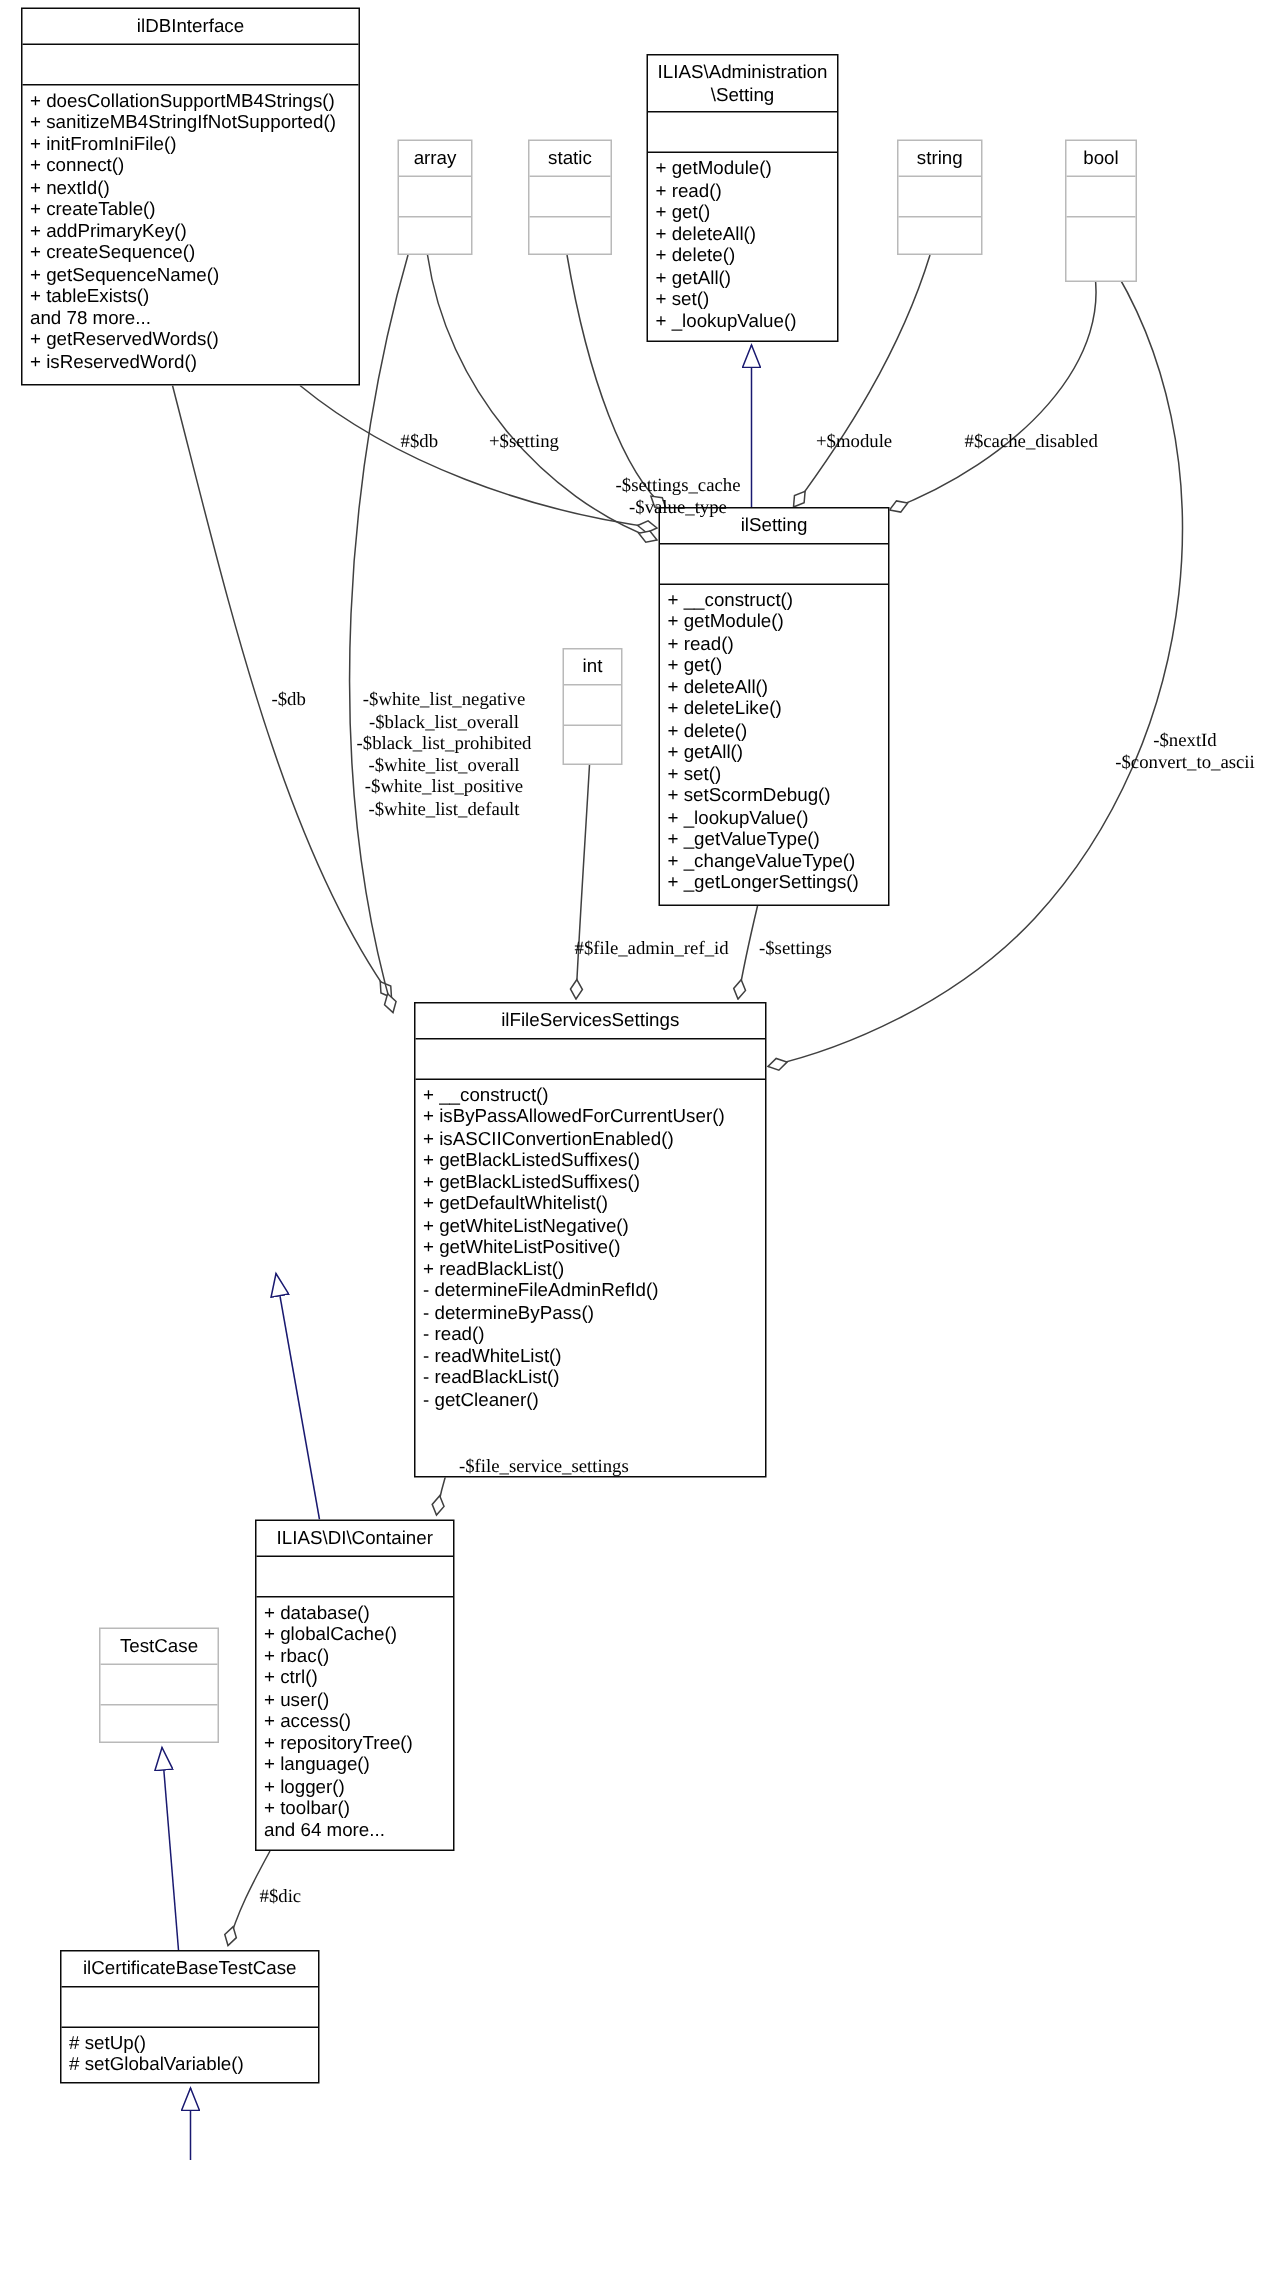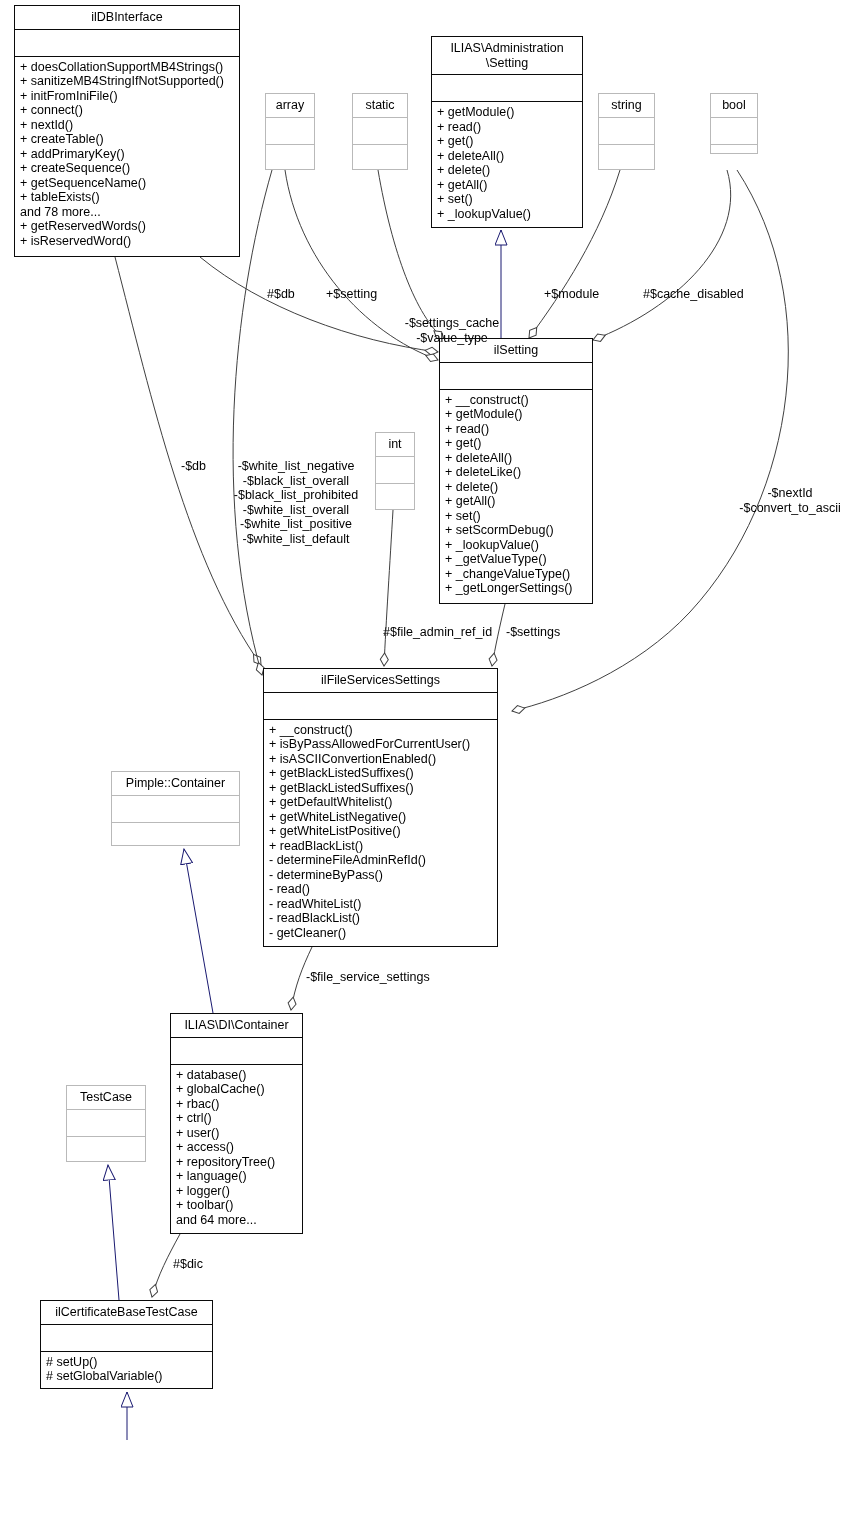--- a/index.html
+++ b/index.html
@@ -30,21 +30,21 @@
   .uml-title{
     flex:0 0 auto;padding:4px 3px;text-align:center;white-space:pre-line;
   }
   .uml-attrs{flex:0 0 26px;border-top:1px solid var(--bc);}
   .uml-members{
     flex:1 1 auto;border-top:1px solid var(--bc);
     padding:3px 4px 0 5px;text-align:left;overflow:hidden;
   }
   .member-line{white-space:nowrap;}
   .edge-label{
-    position:absolute;font-size:12.5px;line-height:14.5px;white-space:pre-line;
+    position:absolute;font-size:12.5px;line-height:14.5px;white-space:pre-line;font-family:Liberation Serif, serif;
   }
   .edge-label.center{text-align:center;margin-top:36px;}
 </style>
 </head>
 <body>
 
 <div class="canvas">
 
   <svg class="edges" viewBox="0 0 855 1523">
     <defs>
@@ -86,21 +86,21 @@
         <div class="member-line">+ addPrimaryKey()</div>
         <div class="member-line">+ createSequence()</div>
         <div class="member-line">+ getSequenceName()</div>
         <div class="member-line">+ tableExists()</div>
         <div class="member-line">and 78 more...</div>
         <div class="member-line">+ getReservedWords()</div>
         <div class="member-line">+ isReservedWord()</div>
       </div>
   </div>
 
-  <div class="uml-node" style="left:431px;top:36px;width:152px;height:192px">
+  <div class="uml-node" style="left:431px;top:36px;width:128px;height:192px">
     <div class="uml-title">ILIAS\Administration
 \Setting</div>
     <div class="uml-attrs"></div>
     <div class="uml-members">
         <div class="member-line">+ getModule()</div>
         <div class="member-line">+ read()</div>
         <div class="member-line">+ get()</div>
         <div class="member-line">+ deleteAll()</div>
         <div class="member-line">+ delete()</div>
         <div class="member-line">+ getAll()</div>
@@ -120,21 +120,21 @@
     <div class="uml-attrs"></div>
     <div class="uml-attrs"></div>
   </div>
 
   <div class="uml-node gray" style="left:598px;top:93px;width:57px;height:77px">
     <div class="uml-title">string</div>
     <div class="uml-attrs"></div>
     <div class="uml-attrs"></div>
   </div>
 
-  <div class="uml-node gray" style="left:710px;top:93px;width:48px;height:61px">
+  <div class="uml-node gray" style="left:710px;top:93px;width:48px;height:95px">
     <div class="uml-title">bool</div>
     <div class="uml-attrs"></div>
     <div class="uml-attrs"></div>
   </div>
 
   <div class="uml-node" style="left:439px;top:338px;width:154px;height:266px">
     <div class="uml-title">ilSetting</div>
     <div class="uml-attrs"></div>
     <div class="uml-members">
         <div class="member-line">+ __construct()</div>
@@ -153,21 +153,21 @@
         <div class="member-line">+ _getLongerSettings()</div>
       </div>
   </div>
 
   <div class="uml-node gray" style="left:375px;top:432px;width:40px;height:78px">
     <div class="uml-title">int</div>
     <div class="uml-attrs"></div>
     <div class="uml-attrs"></div>
   </div>
 
-  <div class="uml-node" style="left:263px;top:668px;width:235px;height:279px">
+  <div class="uml-node" style="left:276px;top:668px;width:235px;height:317px">
     <div class="uml-title">ilFileServicesSettings</div>
     <div class="uml-attrs"></div>
     <div class="uml-members">
         <div class="member-line">+ __construct()</div>
         <div class="member-line">+ isByPassAllowedForCurrentUser()</div>
         <div class="member-line">+ isASCIIConvertionEnabled()</div>
         <div class="member-line">+ getBlackListedSuffixes()</div>
         <div class="member-line">+ getBlackListedSuffixes()</div>
         <div class="member-line">+ getDefaultWhitelist()</div>
         <div class="member-line">+ getWhiteListNegative()</div>
@@ -175,25 +175,20 @@
         <div class="member-line">+ readBlackList()</div>
         <div class="member-line">- determineFileAdminRefId()</div>
         <div class="member-line">- determineByPass()</div>
         <div class="member-line">- read()</div>
         <div class="member-line">- readWhiteList()</div>
         <div class="member-line">- readBlackList()</div>
         <div class="member-line">- getCleaner()</div>
       </div>
   </div>
 
-  <div class="uml-node gray" style="left:111px;top:771px;width:129px;height:75px">
-    <div class="uml-title">Pimple::Container</div>
-    <div class="uml-attrs"></div>
-    <div class="uml-attrs"></div>
-  </div>
 
   <div class="uml-node" style="left:170px;top:1013px;width:133px;height:221px">
     <div class="uml-title">ILIAS\DI\Container</div>
     <div class="uml-attrs"></div>
     <div class="uml-members">
         <div class="member-line">+ database()</div>
         <div class="member-line">+ globalCache()</div>
         <div class="member-line">+ rbac()</div>
         <div class="member-line">+ ctrl()</div>
         <div class="member-line">+ user()</div>

